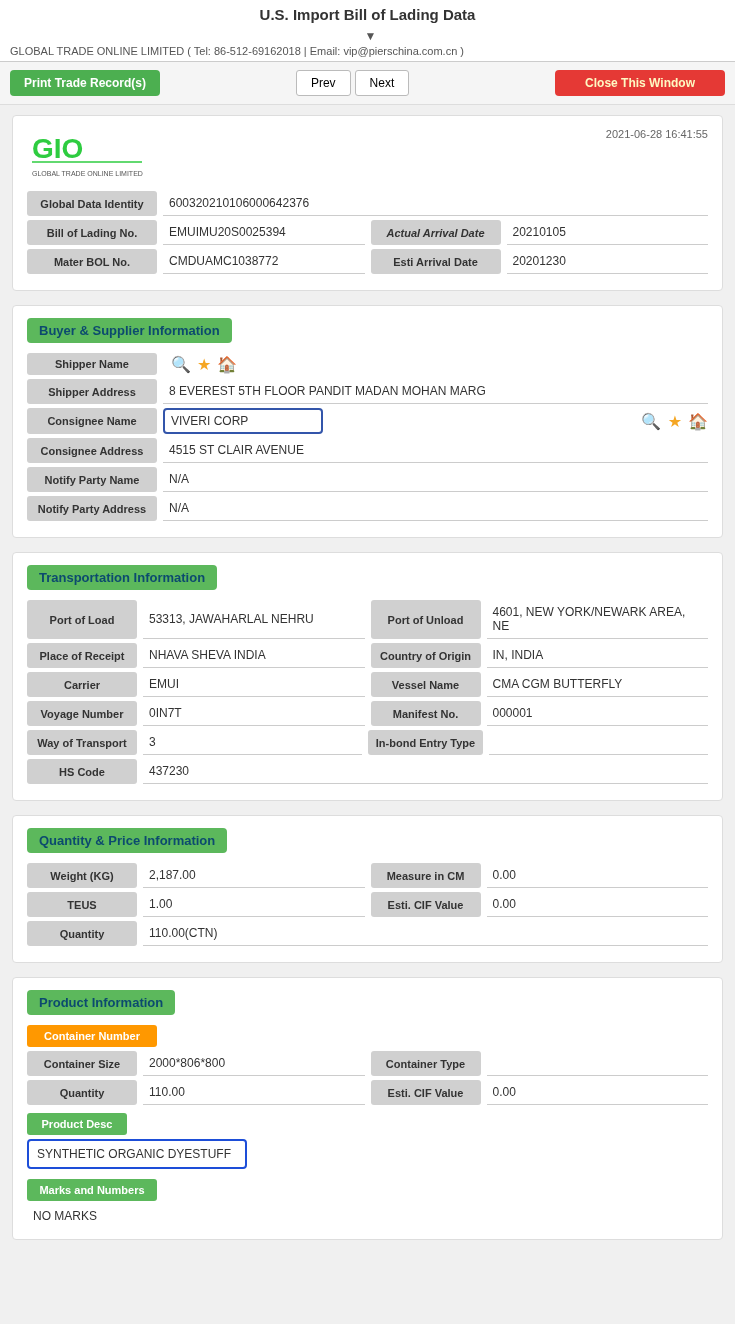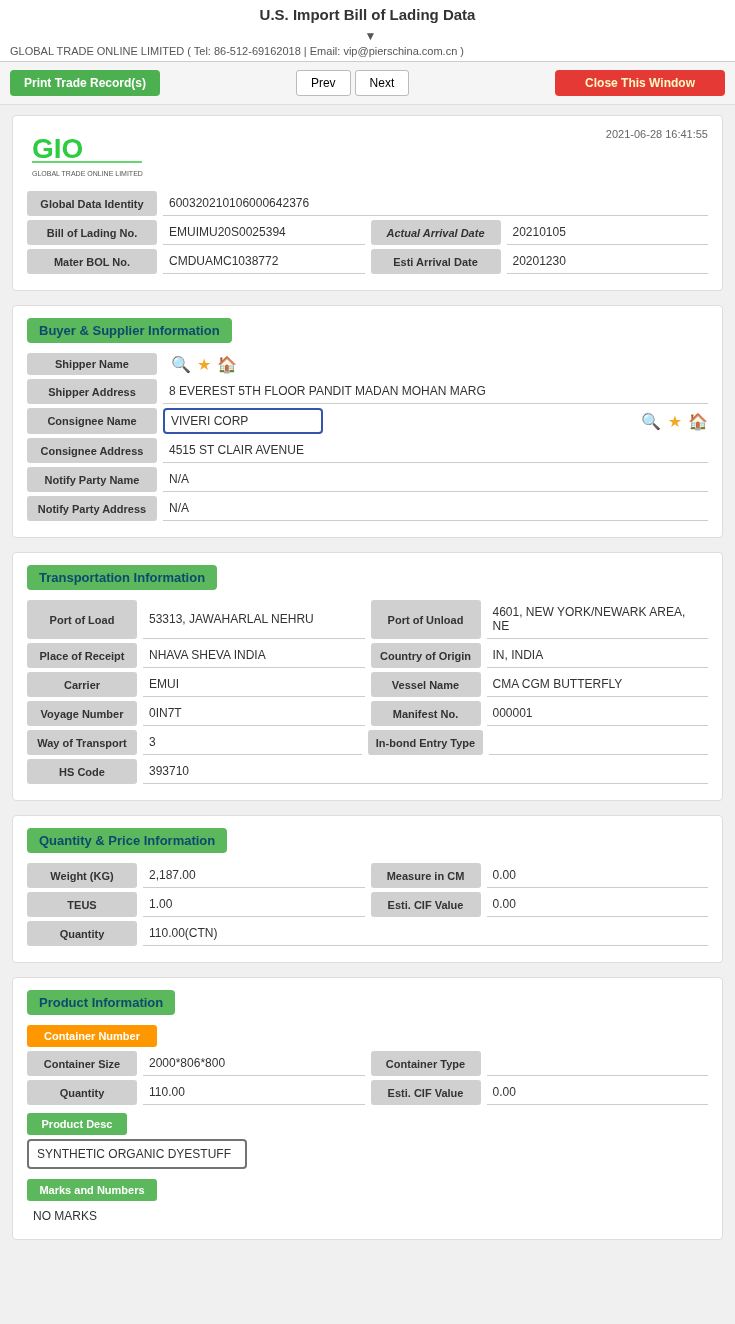--- a/index.html
+++ b/index.html
@@ -325,21 +325,21 @@
     <div class="info-row">
       <div class="label-cell narrow">Way of Transport</div>
       <div class="value-cell">3</div>
       <div class="label-cell narrow">In-bond Entry Type</div>
       <div class="value-cell"></div>
     </div>
 
     
     <div class="info-row">
       <div class="label-cell narrow">HS Code</div>
-      <div class="value-cell">393710</div>
+      <div class="value-cell">437230</div>
     </div>
   </div>
 
   <div class="card">
     <div class="section-header">Quantity &amp; Price Information</div>
 
     
     <div class="info-row">
       <div class="label-cell narrow">Weight (KG)</div>
       <div class="value-cell">2,187.00</div>
@@ -384,21 +384,21 @@
       <div class="value-cell">110.00</div>
       <div class="label-cell narrow">Esti. CIF Value</div>
       <div class="value-cell">0.00</div>
     </div>
 
     
     <div style="margin-top: 8px; margin-bottom: 4px;">
       <div class="label-cell green" style="display:inline-block; min-width:100px; border-radius:3px;">Product Desc</div>
     </div>
     
-    <div style="border: 2px solid #737373; border-radius:4px; padding: 6px 8px; margin-bottom: 10px; display:inline-block; min-width:220px;">SYNTHETIC ORGANIC DYESTUFF</div>
+    <div style="border: 2px solid #1d4ed8; border-radius:4px; padding: 6px 8px; margin-bottom: 10px; display:inline-block; min-width:220px;">SYNTHETIC ORGANIC DYESTUFF</div>
 
     
     <div style="margin-bottom: 4px;">
       <div class="label-cell green" style="display:inline-block; min-width:130px; border-radius:3px;">Marks and Numbers</div>
     </div>
     
     <div style="padding: 4px 6px; font-size:12px;">NO MARKS</div>
 
   </div>
 

